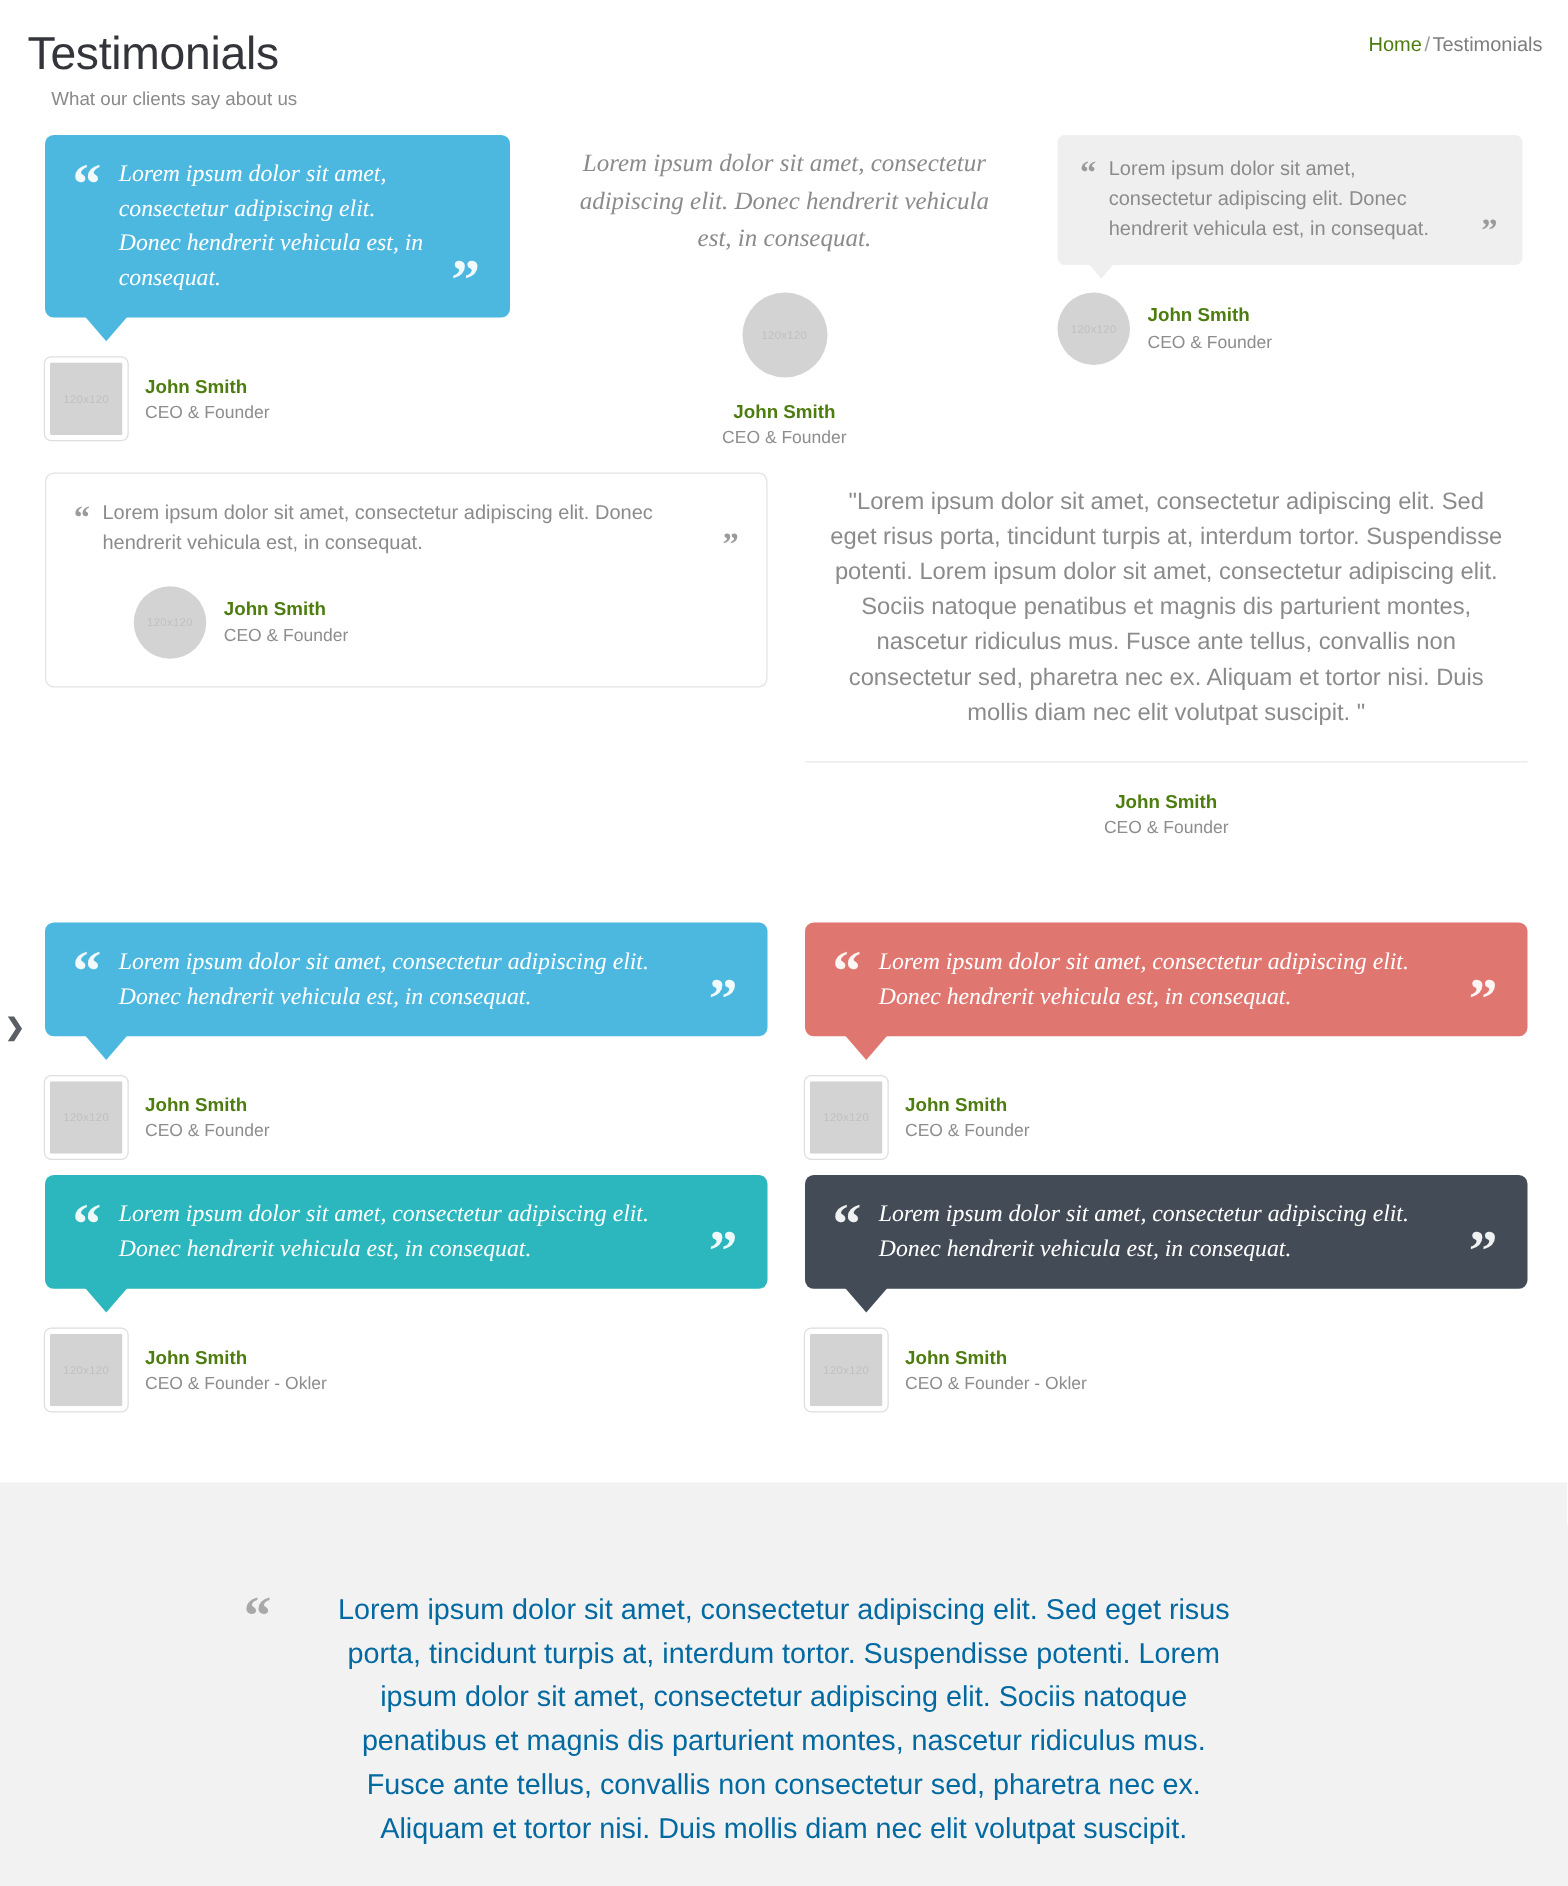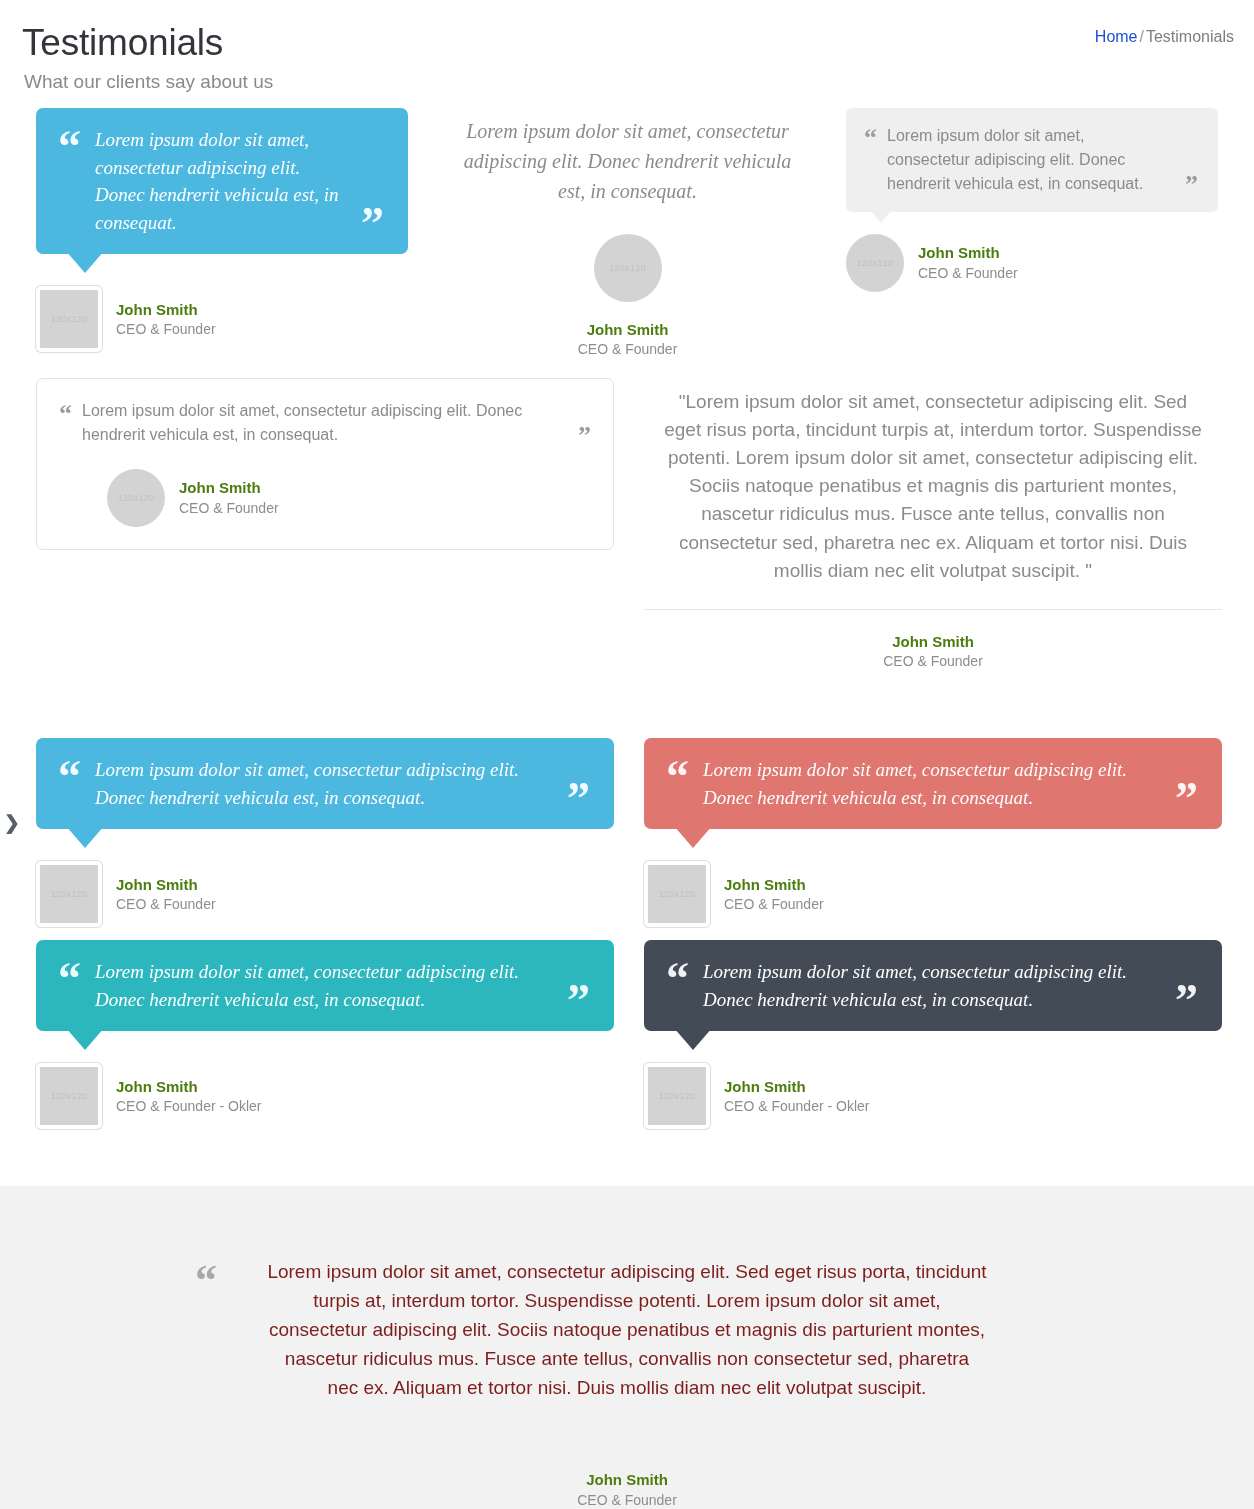--- a/index.html
+++ b/index.html
@@ -21,35 +21,35 @@
   }
   .page-title {
     font-size: 37px;
     font-weight: 300;
     color: #33353a;
     margin: 0;
     line-height: 1.15;
     letter-spacing: -0.2px;
   }
   .page-subtitle {
-    font-size: 19px;
+    font-size: 15px;
     font-weight: 400;
     color: #8a8a8a;
-    margin: 6px 0 0 2px;
+    margin: 6px 0 0 19px;
     line-height: 1.2;
   }
   .breadcrumb {
     position: absolute;
     right: 20px;
     top: 28px;
     font-size: 16px;
     color: #7d7d7d;
   }
   .breadcrumb a {
-    color: #1d4ed8;
+    color: #4d7c0f;
     text-decoration: none;
   }
   .breadcrumb .sep { color: #9a9a9a; padding: 0 2px; }
 
   
   .row { position: relative; width: 1254px; }
   .col { position: absolute; }
 
   
   .ph {
@@ -246,24 +246,24 @@
     padding: 72px 0 70px 0;
     margin-top: 46px;
   }
   .gray-section .inner {
     width: 900px;
     margin: 0 auto;
     position: relative;
     text-align: center;
   }
   .gray-section .qtext {
-    font-size: 19px;
+    font-size: 23px;
     line-height: 1.52;
-    color: #7f1d1d;
-    margin: 0 auto;
+    color: #0369a1;
+    margin: 12px auto;
     max-width: 720px;
   }
   .gray-section .q-open {
     position: absolute;
     left: 18px;
     top: 8px;
     font-family: "Liberation Serif", serif;
     font-weight: bold;
     font-size: 44px;
     line-height: .7;

